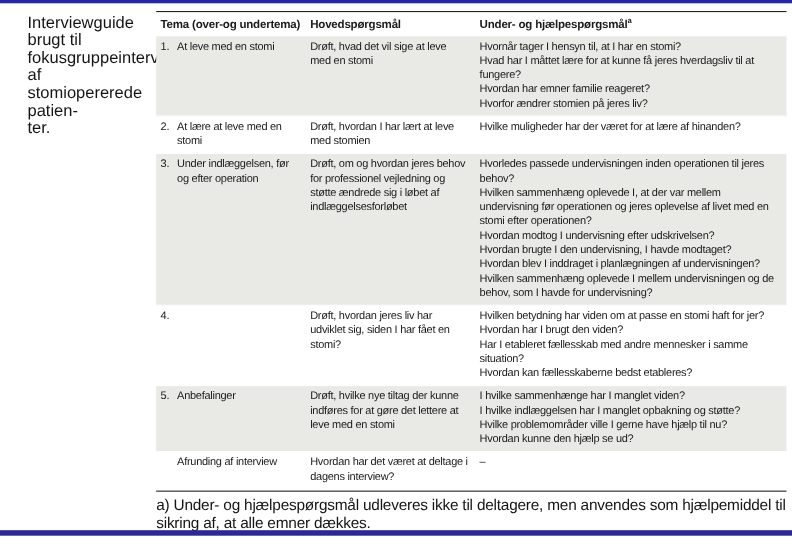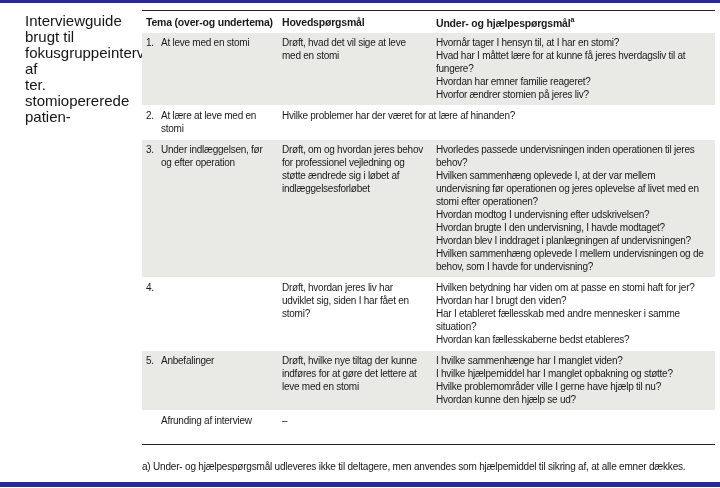--- a/index.html
+++ b/index.html
@@ -47,38 +47,38 @@
   .t-row.shaded{background:var(--rowShade);}
 
   .cell{box-sizing:border-box;}
   .c1{width:140px;flex:none;display:flex;padding-right:8px;}
   .row-num{width:15px;flex:none;padding-left:4px;font-weight:normal;}
   .row-tema{flex:1;}
   .c2{width:154px;flex:none;padding-right:10px;}
   .c3{flex:1;padding-right:4px;}
   .under-q{margin:0;}
 
-  .footnote{border-top:1.5px solid #222;margin-top:12px;padding-top:16px;
-            font-size:10px;letter-spacing:-0.2px;color:#151515;}
+  .footnote{border-top:1.5px solid #222;margin-top:1px;padding-top:4px;
+            font-size:14px;letter-spacing:-0.2px;color:#151515;}
 
   .bottom-bar{position:absolute;left:0;right:0;bottom:1px;height:5px;background:var(--navy);}
 </style>
 </head>
 <body>
 
 <div class="page">
   <div class="top-rule"></div>
 
 
   <div class="content">
     <div class="caption">
         <div>Interviewguide brugt til</div>
         <div>fokusgruppeinterview af</div>
+        <div>stomiopererede patien-</div>
         <div>ter.</div>
-        <div>stomiopererede patien-</div>
       </div>
 
     <div class="table-wrap">
       <div class="t-header">
         <div class="cell c1">Tema (over-og undertema)</div>
         <div class="cell c2">Hovedspørgsmål</div>
         <div class="cell c3"><span>Under- og hjælpespørgsmål</span><sup>a</sup></div>
       </div>
 
       <div class="t-body">
@@ -93,22 +93,23 @@
               <div class="under-q">Hvad har I måttet lære for at kunne få jeres hverdagsliv til at fungere?</div>
               <div class="under-q">Hvordan har emner familie reageret?</div>
               <div class="under-q">Hvorfor ændrer stomien på jeres liv?</div>
             </div>
           </div>
           <div class="t-row">
             <div class="cell c1">
               <span class="row-num">2.</span>
               <span class="row-tema">At lære at leve med en stomi</span>
             </div>
+            <div class="cell c2">Drøft, hvordan I har lært at leve med stomien</div>
             <div class="cell c3">
-              <div class="under-q">Hvilke problemer har der været for at lære af hinanden?</div>
+              <div class="under-q">Hvilke muligheder har der været for at lære af hinanden?</div>
             </div>
           </div>
           <div class="t-row shaded">
             <div class="cell c1">
               <span class="row-num">3.</span>
               <span class="row-tema">Under indlæggelsen, før og efter operation</span>
             </div>
             <div class="cell c2">Drøft, om og hvordan jeres behov for professionel vejledning og støtte ændrede sig i løbet af indlæggelsesforløbet</div>
             <div class="cell c3">
               <div class="under-q">Hvorledes passede undervisningen inden operationen til jeres behov?</div>
@@ -132,30 +133,31 @@
             </div>
           </div>
           <div class="t-row shaded">
             <div class="cell c1">
               <span class="row-num">5.</span>
               <span class="row-tema">Anbefalinger</span>
             </div>
             <div class="cell c2">Drøft, hvilke nye tiltag der kunne indføres for at gøre det lettere at leve med en stomi</div>
             <div class="cell c3">
               <div class="under-q">I hvilke sammenhænge har I manglet viden?</div>
-              <div class="under-q">I hvilke hjælpemiddel har I manglet opbakning og støtte?</div>
+              <div class="under-q">I hvilke indlæggelsen har I manglet opbakning og støtte?</div>
               <div class="under-q">Hvilke problemområder ville I gerne have hjælp til nu?</div>
               <div class="under-q">Hvordan kunne den hjælp se ud?</div>
             </div>
           </div>
           <div class="t-row">
             <div class="cell c1">
               <span class="row-num"></span>
               <span class="row-tema">Afrunding af interview</span>
             </div>
+            <div class="cell c2">Hvordan har det været at deltage i dagens interview?</div>
             <div class="cell c3">
               <div class="under-q">–</div>
             </div>
           </div>
         </div>
 
       <div class="footnote">a) Under- og hjælpespørgsmål udleveres ikke til deltagere, men anvendes som hjælpemiddel til sikring af, at alle emner dækkes.</div>
     </div>
   </div>
 

